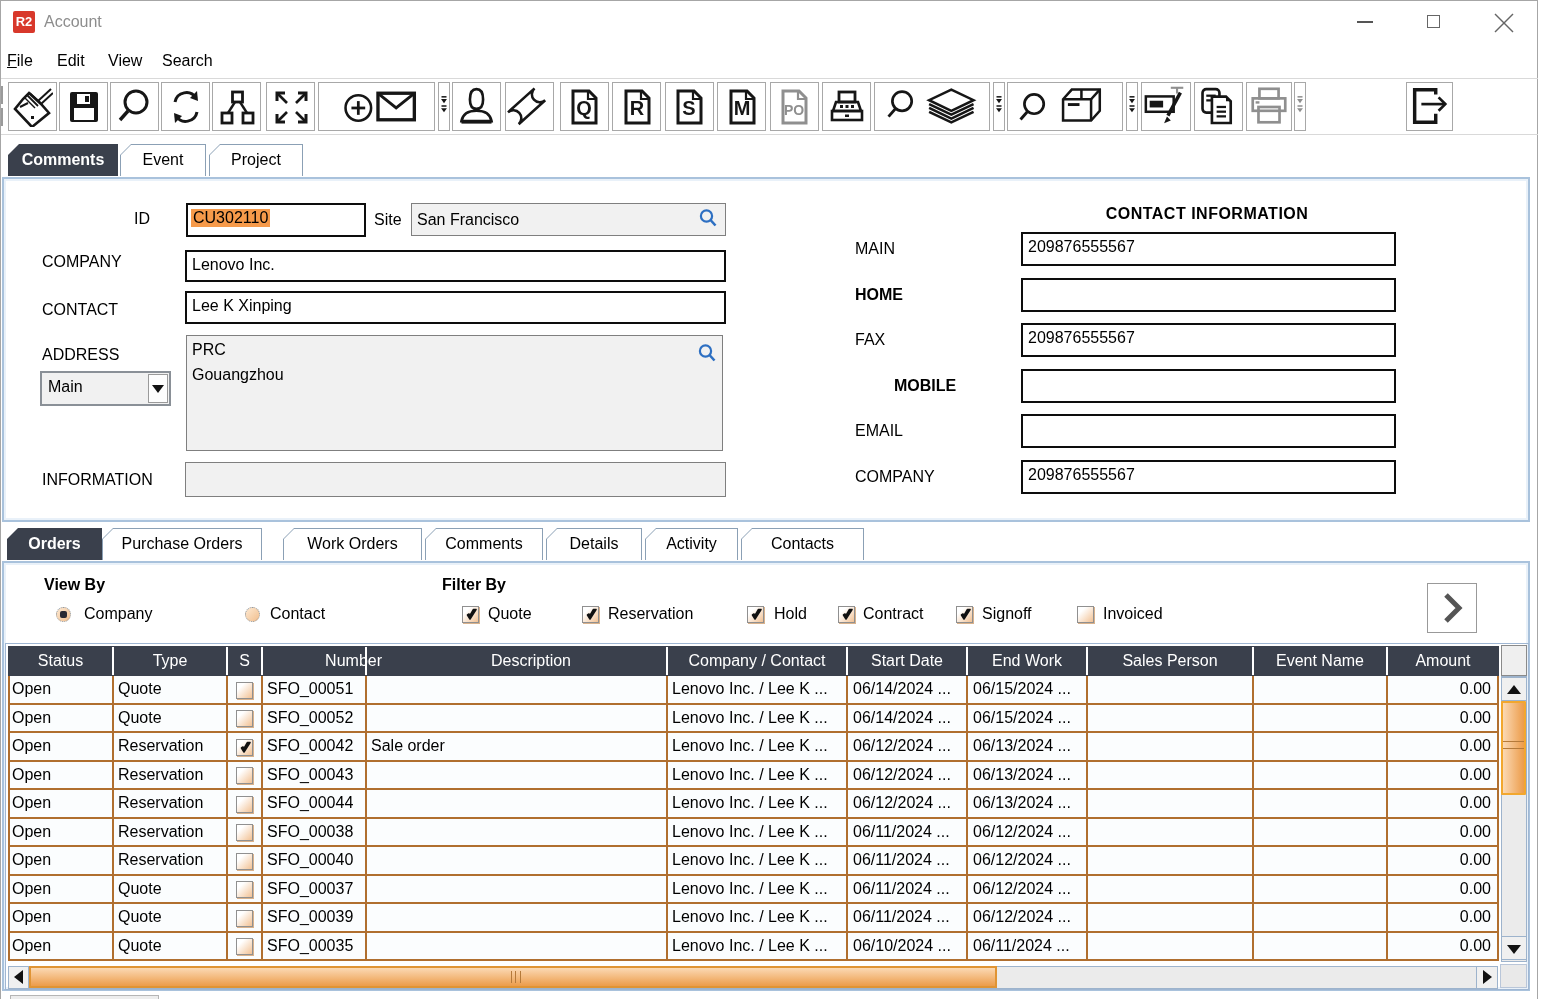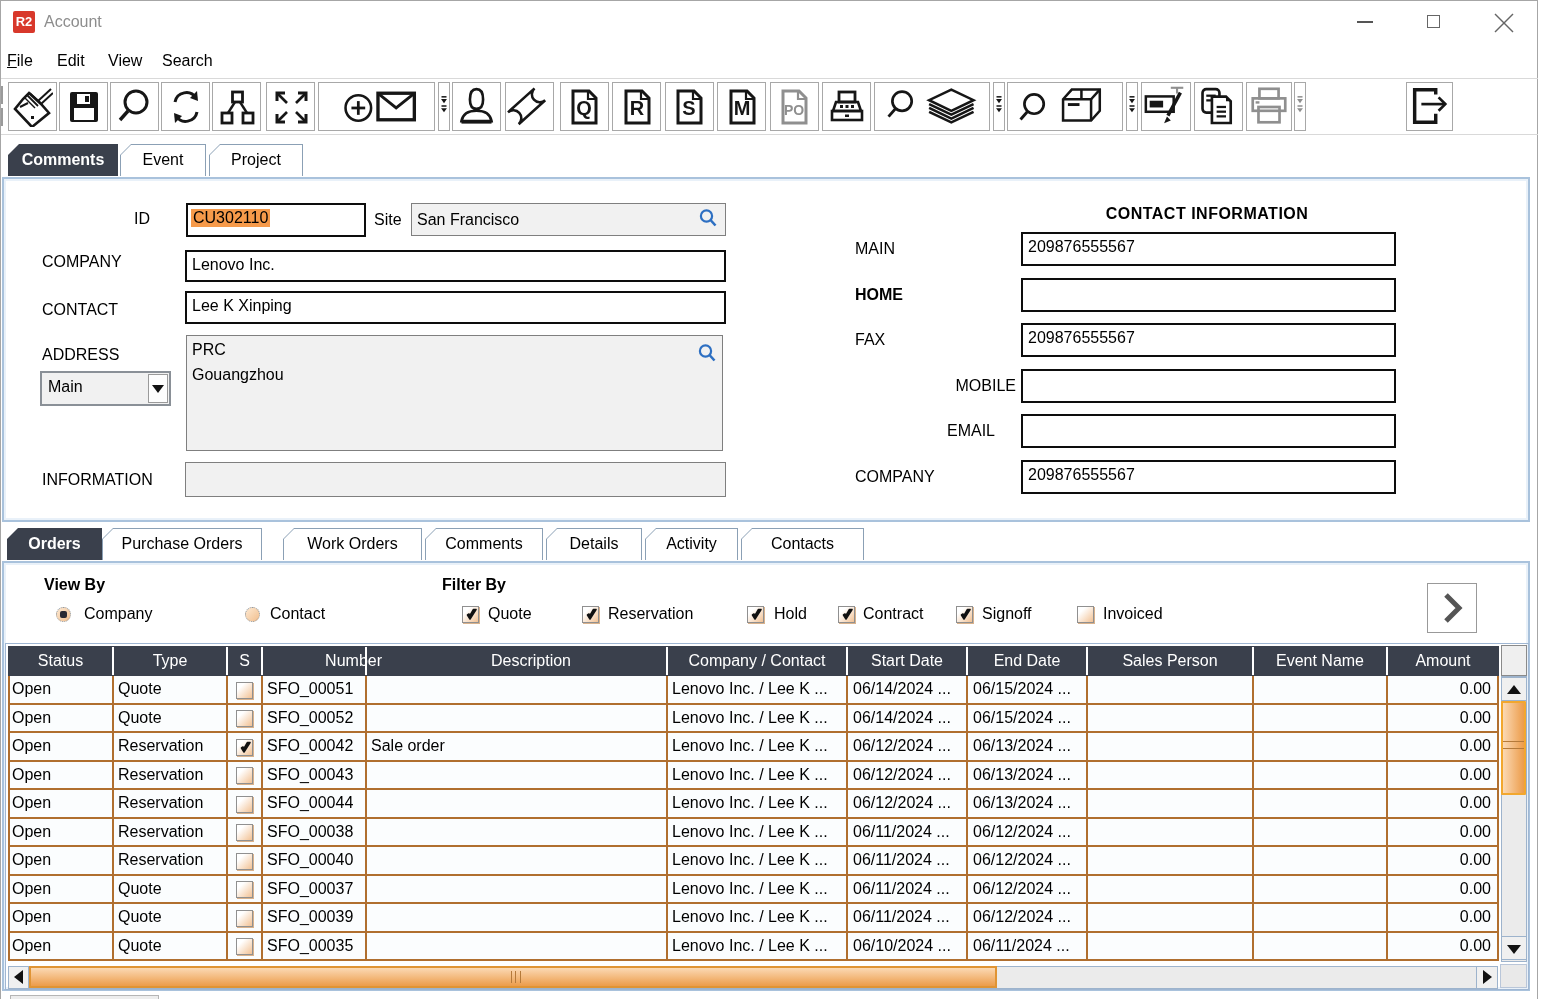--- a/index.html
+++ b/index.html
@@ -297,23 +297,23 @@
 <div class="lb" style="left:855px;top:240px;width:140px;font-weight:normal;text-align:left">MAIN</div>
 <div class="inpb" style="left:1021px;top:232px;width:375px;height:34px">
     <span class="vtx">209876555567</span>
   </div>
 <div class="lb" style="left:855px;top:286px;width:140px;font-weight:bold;text-align:left">HOME</div>
 <div class="inpb" style="left:1021px;top:278px;width:375px;height:34px"></div>
 <div class="lb" style="left:855px;top:331px;width:140px;font-weight:normal;text-align:left">FAX</div>
 <div class="inpb" style="left:1021px;top:323px;width:375px;height:34px">
     <span class="vtx">209876555567</span>
   </div>
-<div class="lb" style="left:876px;top:377px;width:140px;font-weight:normal;text-align:right">MOBILE</div>
+<div class="lb" style="left:855px;top:377px;width:140px;font-weight:bold;text-align:center">MOBILE</div>
 <div class="inpb" style="left:1021px;top:369px;width:375px;height:34px"></div>
-<div class="lb" style="left:855px;top:422px;width:140px;font-weight:normal;text-align:right">EMAIL</div>
+<div class="lb" style="left:855px;top:422px;width:140px;font-weight:normal;text-align:left">EMAIL</div>
 <div class="inpb" style="left:1021px;top:414px;width:375px;height:34px"></div>
 <div class="lb" style="left:855px;top:468px;width:140px;font-weight:normal;text-align:left">COMPANY</div>
 <div class="inpb" style="left:1021px;top:460px;width:375px;height:34px">
     <span class="vtx">209876555567</span>
   </div>
 
 <div class="panel" style="left:2px;top:561px;width:1528px;height:430px"></div>
 <div class="tabsel" style="left:7px;top:528px;width:95px;height:32px;line-height:32px">Orders</div>
 <div class="tabo" style="left:102px;top:528px;width:160px;height:32px">
     <div class="tabi" style="line-height:30px">Purchase Orders</div>
@@ -385,21 +385,21 @@
     <div style="position:absolute;left:219px;top:0;width:35px;height:30px;color:#fff;font-size:16px;text-align:center;line-height:29px;overflow:hidden">S</div>
     <div style="position:absolute;left:218px;top:1px;width:2px;height:28px;background:#fff"></div>
     <div style="position:absolute;left:254px;top:0;width:120px;height:30px;color:#fff;font-size:16px;text-align:right;line-height:29px;overflow:hidden">Number</div>
     <div style="position:absolute;left:253px;top:1px;width:2px;height:28px;background:#fff"></div>
     <div style="position:absolute;left:358px;top:0;width:330px;height:30px;color:#fff;font-size:16px;text-align:center;line-height:29px;overflow:hidden">Description</div>
     <div style="position:absolute;left:357px;top:1px;width:2px;height:28px;background:#fff"></div>
     <div style="position:absolute;left:659px;top:0;width:180px;height:30px;color:#fff;font-size:16px;text-align:center;line-height:29px;overflow:hidden">Company / Contact</div>
     <div style="position:absolute;left:658px;top:1px;width:2px;height:28px;background:#fff"></div>
     <div style="position:absolute;left:839px;top:0;width:120px;height:30px;color:#fff;font-size:16px;text-align:center;line-height:29px;overflow:hidden">Start Date</div>
     <div style="position:absolute;left:838px;top:1px;width:2px;height:28px;background:#fff"></div>
-    <div style="position:absolute;left:959px;top:0;width:120px;height:30px;color:#fff;font-size:16px;text-align:center;line-height:29px;overflow:hidden">End Date</div>
+    <div style="position:absolute;left:959px;top:0;width:120px;height:30px;color:#fff;font-size:16px;text-align:center;line-height:29px;overflow:hidden">End Work</div>
     <div style="position:absolute;left:958px;top:1px;width:2px;height:28px;background:#fff"></div>
     <div style="position:absolute;left:1079px;top:0;width:166px;height:30px;color:#fff;font-size:16px;text-align:center;line-height:29px;overflow:hidden">Sales Person</div>
     <div style="position:absolute;left:1078px;top:1px;width:2px;height:28px;background:#fff"></div>
     <div style="position:absolute;left:1245px;top:0;width:134px;height:30px;color:#fff;font-size:16px;text-align:center;line-height:29px;overflow:hidden">Event Name</div>
     <div style="position:absolute;left:1244px;top:1px;width:2px;height:28px;background:#fff"></div>
     <div style="position:absolute;left:1379px;top:0;width:112px;height:30px;color:#fff;font-size:16px;text-align:center;line-height:29px;overflow:hidden">Amount</div>
     <div style="position:absolute;left:1378px;top:1px;width:2px;height:28px;background:#fff"></div>
     <div style="position:absolute;left:0;top:30.0px;width:1491px;height:28.5px;background:#fbfdfe"></div>
     <div class="tc" style="left:4px;top:34.0px;width:98px">Open</div>
     <div class="tc" style="left:110px;top:34.0px;width:106px">Quote</div>

